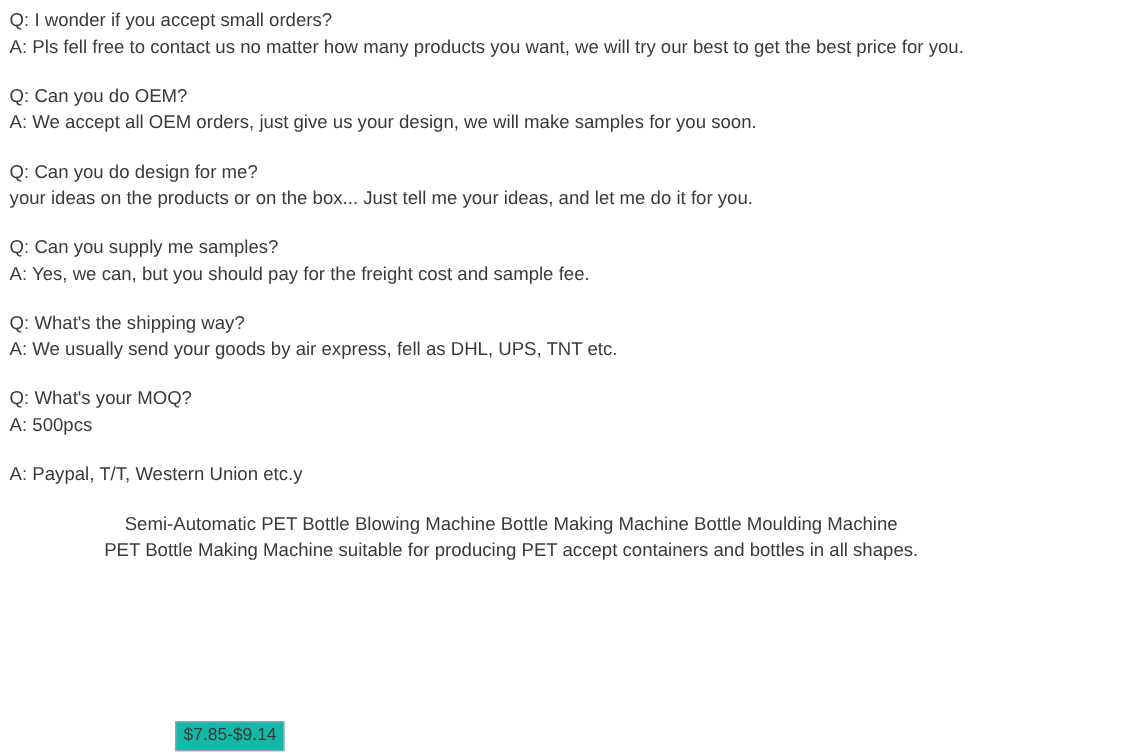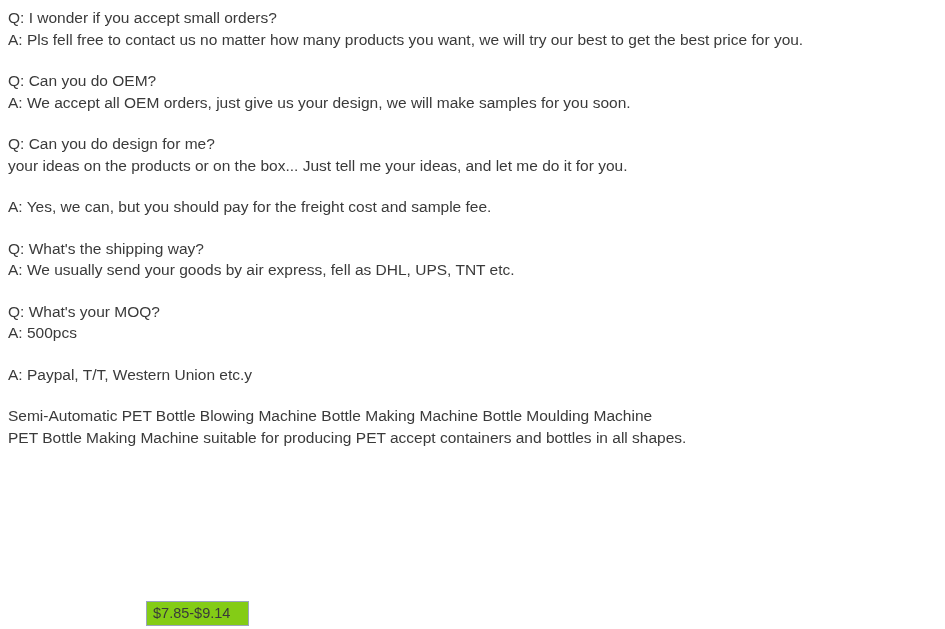--- a/index.html
+++ b/index.html
@@ -28,31 +28,32 @@
   }
   .faq-line {
     white-space: pre-wrap;
     word-wrap: break-word;
   }
   .footer-block {
     margin-top: 0;
   }
   .footer-line {
     white-space: pre-wrap;
+    text-align: center;
   }
   .price-tag {
     position: absolute;
     left: 146px;
     top: 601px;
-    background: #84cc16;
+    background: #14b8a6;
     border: 1px solid #9aa4c0;
     color: #3a3a3a;
     font-size: 14.5px;
     line-height: 18px;
-    padding: 2px 18px 3px 6px;
+    padding: 2px 6px 3px 6px;
     box-sizing: border-box;
     white-space: nowrap;
   }
 </style>
 </head>
 <body>
 
 <div class="page">
 
   <div>
@@ -66,20 +67,21 @@
       <div class="faq-line">Q: Can you do OEM?</div>
       <div class="faq-line">A: We accept all OEM orders, just give us your design, we will make samples for you soon.</div>
     </div>
 
     <div class="faq-block">
       <div class="faq-line">Q: Can you do design for me?</div>
       <div class="faq-line">your ideas on the products or on the box... Just tell me your ideas, and let me do it for you.</div>
     </div>
 
     <div class="faq-block">
+      <div class="faq-line">Q: Can you supply me samples?</div>
       <div class="faq-line">A: Yes, we can, but you should pay for the freight cost and sample fee.</div>
     </div>
 
     <div class="faq-block">
       <div class="faq-line">Q: What's the shipping way?</div>
       <div class="faq-line">A: We usually send your goods by air express, fell as DHL, UPS, TNT etc.</div>
     </div>
 
     <div class="faq-block">
       <div class="faq-line">Q: What's your MOQ?</div>

